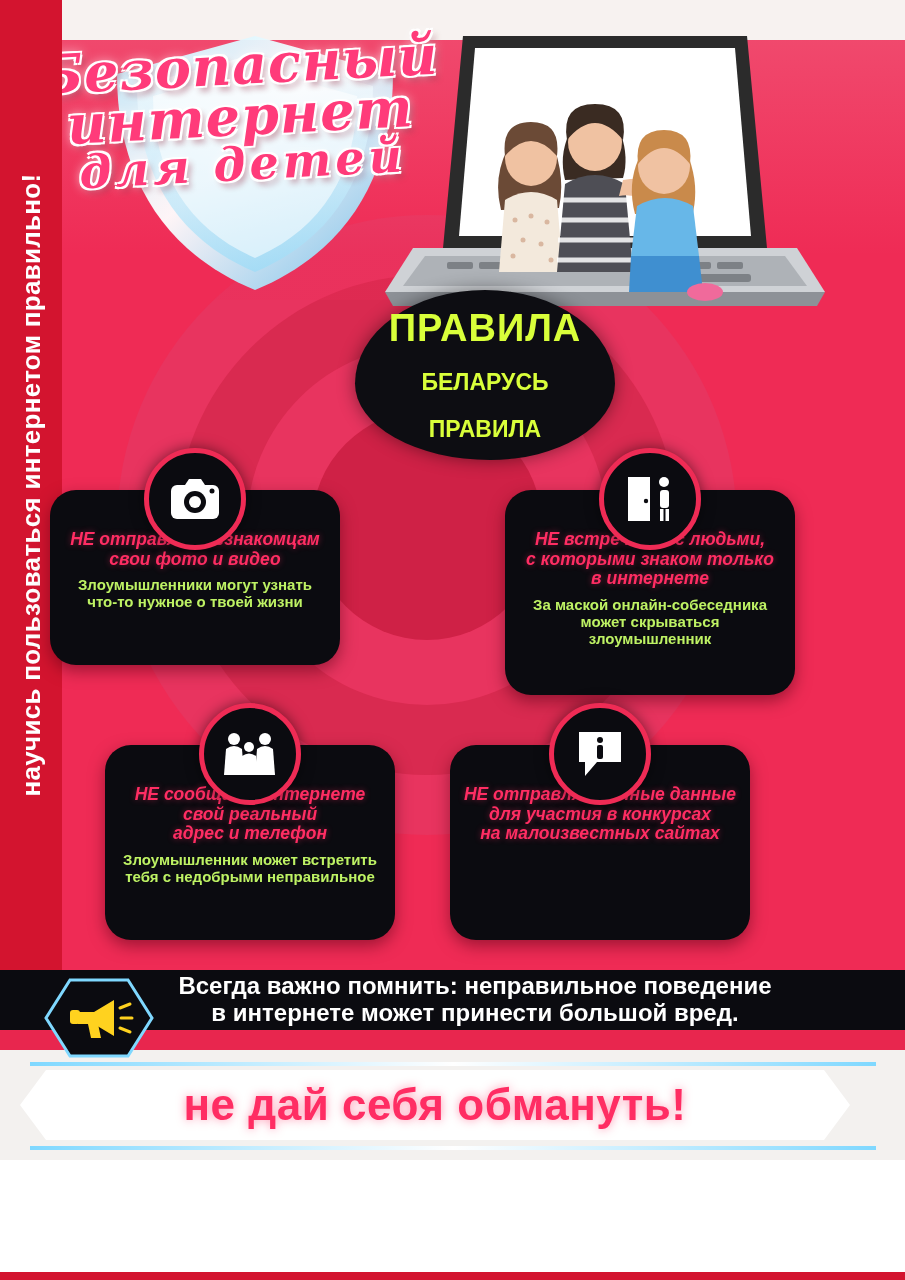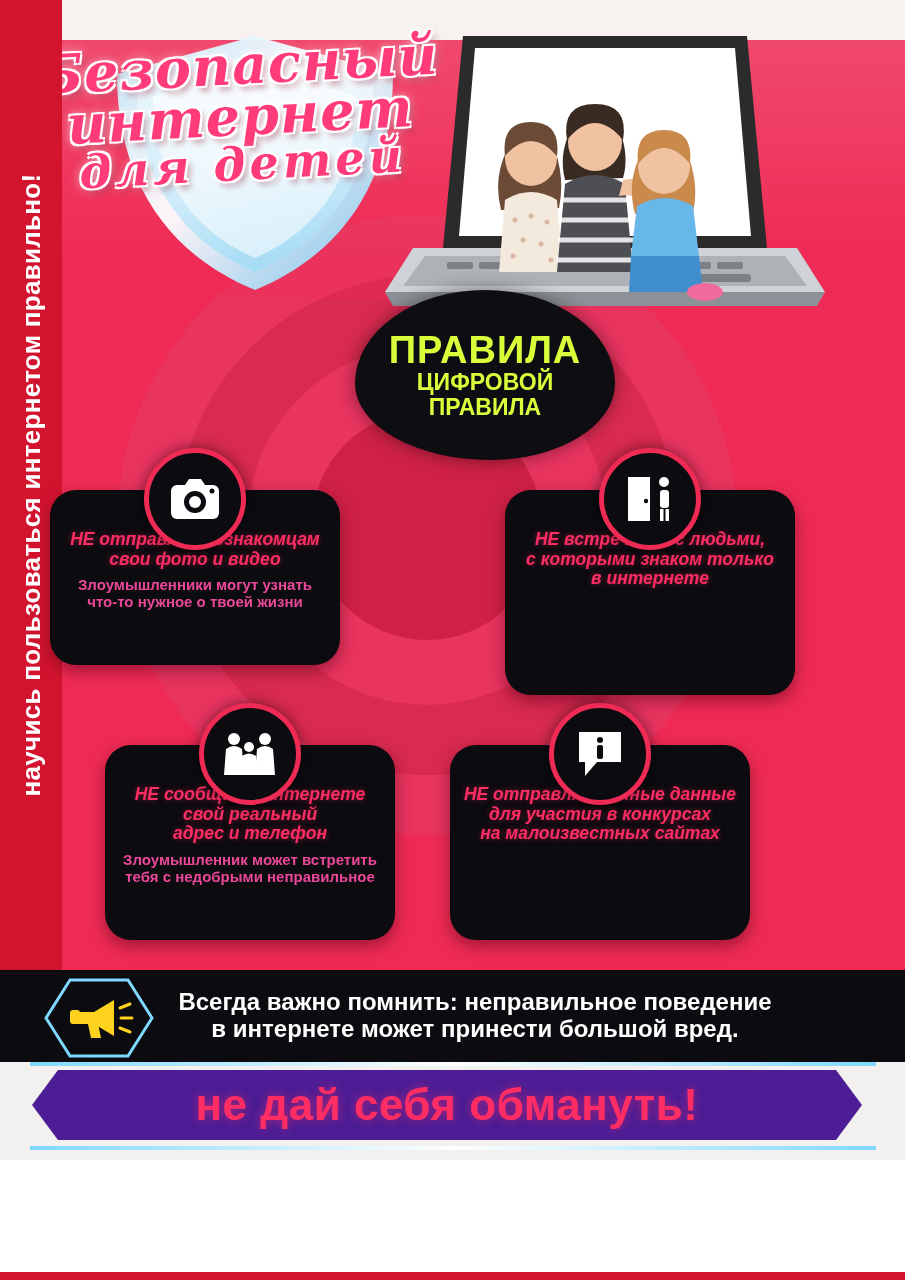--- a/index.html
+++ b/index.html
@@ -129,20 +129,21 @@
     left: 355px; top: 290px;
     width: 260px; height: 170px;
     background: #0d0d12;
     border-radius: 50% 50% 48% 52% / 55% 55% 45% 45%;
     z-index: 5;
     display: flex;
     flex-direction: column;
     align-items: center;
     justify-content: center;
     box-shadow: 0 0 18px rgba(0,0,0,.45);
+    gap: 22px;
   }
   .rules-title {
     color: #d9ff3a;
     font-weight: bold;
     font-size: 38px;
     letter-spacing: 1px;
     line-height: 1;
   }
   .rules-sub {
     color: #d9ff3a;
@@ -166,21 +167,21 @@
   }
   .card .headline {
     color: #ff2d63;
     font-weight: bold;
     font-style: italic;
     font-size: 17.5px;
     line-height: 1.12;
     text-shadow: 0 0 6px rgba(255,45,99,.45);
   }
   .card .body {
-    color: #ec4899;
+    color: #bef264;
     font-weight: bold;
     font-size: 15px;
     line-height: 1.15;
     margin-top: 7px;
   }
   .card-icon {
     position: absolute;
     top: -42px;
     left: 50%;
     transform: translateX(-50%);
@@ -195,21 +196,21 @@
   }
   .card-1 { left: 50px;  top: 490px; width: 290px; height: 175px; }
   .card-2 { left: 505px; top: 490px; width: 290px; height: 205px; }
   .card-3 { left: 105px; top: 745px; width: 290px; height: 195px; }
   .card-4 { left: 450px; top: 745px; width: 300px; height: 195px; }
 
   
   .banner-remember {
     position: absolute;
     left: 0; top: 970px;
-    width: 905px; height: 92px;
+    width: 905px; height: 60px;
     background: #0b0b10;
     display: flex;
     align-items: center;
     z-index: 8;
   }
   .banner-remember .txt {
     color: #ffffff;
     font-size: 24px;
     font-weight: bold;
     line-height: 1.12;
@@ -227,23 +228,23 @@
   
   .white-strip {
     position: absolute;
     left: 0; top: 1050px;
     width: 905px; height: 110px;
     background: #f3f1ef;
     z-index: 7;
   }
   .obman-banner {
     position: absolute;
-    left: 32px; top: 1070px;
+    left: 20px; top: 1070px;
     width: 830px; height: 70px;
-    background: #4c1d95;
+    background: #ffffff;
     z-index: 9;
     display: flex;
     align-items: center;
     justify-content: center;
     clip-path: polygon(26px 0, 804px 0, 830px 35px, 804px 70px, 26px 70px, 0 35px);
   }
   .obman-text {
     color: #ff2d63;
     font-weight: bold;
     font-size: 44px;
@@ -415,21 +416,21 @@
         <path d="M283 134 q26 -32 52 0 q4 -34 -26 -34 q-30 0 -26 34 z" fill="#c98a4b"></path>
         <path d="M282 176 q28 -16 56 0 l6 50 l-68 0 z" fill="#67b7e8"></path>
         <path d="M276 226 l68 0 l4 36 l-74 0 z" fill="#3f8fd0"></path>
         <ellipse cx="350" cy="262" rx="18" ry="9" fill="#f06a9b"></ellipse>
       </g>
     </svg>
   </div>
 
   <div class="rules-blob">
     <div class="rules-title">ПРАВИЛА</div>
-    <div class="rules-sub">ЦИФРОВОЙ</div>
+    <div class="rules-sub">БЕЛАРУСЬ</div>
     <div class="rules-sub">ПРАВИЛА</div>
   </div>
 
   <div class="card card-1">
     <div class="card-icon">
       <svg width="52" height="44" viewBox="0 0 52 44">
         <rect x="2" y="8" width="48" height="34" rx="6" fill="#ffffff"></rect>
         <path d="M16 8 l4 -6 h12 l4 6 z" fill="#ffffff"></path>
         <circle cx="26" cy="25" r="11" fill="#0b0b10"></circle>
         <circle cx="26" cy="25" r="6" fill="#ffffff"></circle>
@@ -449,20 +450,23 @@
         <circle cx="22" cy="26" r="2.2" fill="#0b0b10"></circle>
         <circle cx="40" cy="7" r="5" fill="#ffffff"></circle>
         <rect x="36" y="15" width="9" height="18" rx="3" fill="#ffffff"></rect>
         <rect x="36" y="34" width="3.5" height="12" fill="#ffffff"></rect>
         <rect x="41.5" y="34" width="3.5" height="12" fill="#ffffff"></rect>
       </svg>
     </div>
     <div class="headline" style="white-space:pre-line">НЕ встречайся с людьми,
 с которыми знаком только
 в интернете</div>
+    <div class="body" style="white-space:pre-line">За маской онлайн-собеседника
+может скрываться
+злоумышленник</div>
   </div>
 
   <div class="card card-3">
     <div class="card-icon">
       <svg width="58" height="46" viewBox="0 0 58 46">
         <g fill="#ffffff">
           <circle cx="13" cy="8" r="6"></circle>
           <path d="M5 18 q8 -6 16 0 l2 26 l-20 0 z"></path>
           <circle cx="44" cy="8" r="6"></circle>
           <path d="M36 18 q8 -6 16 0 l2 26 l-20 0 z"></path>

